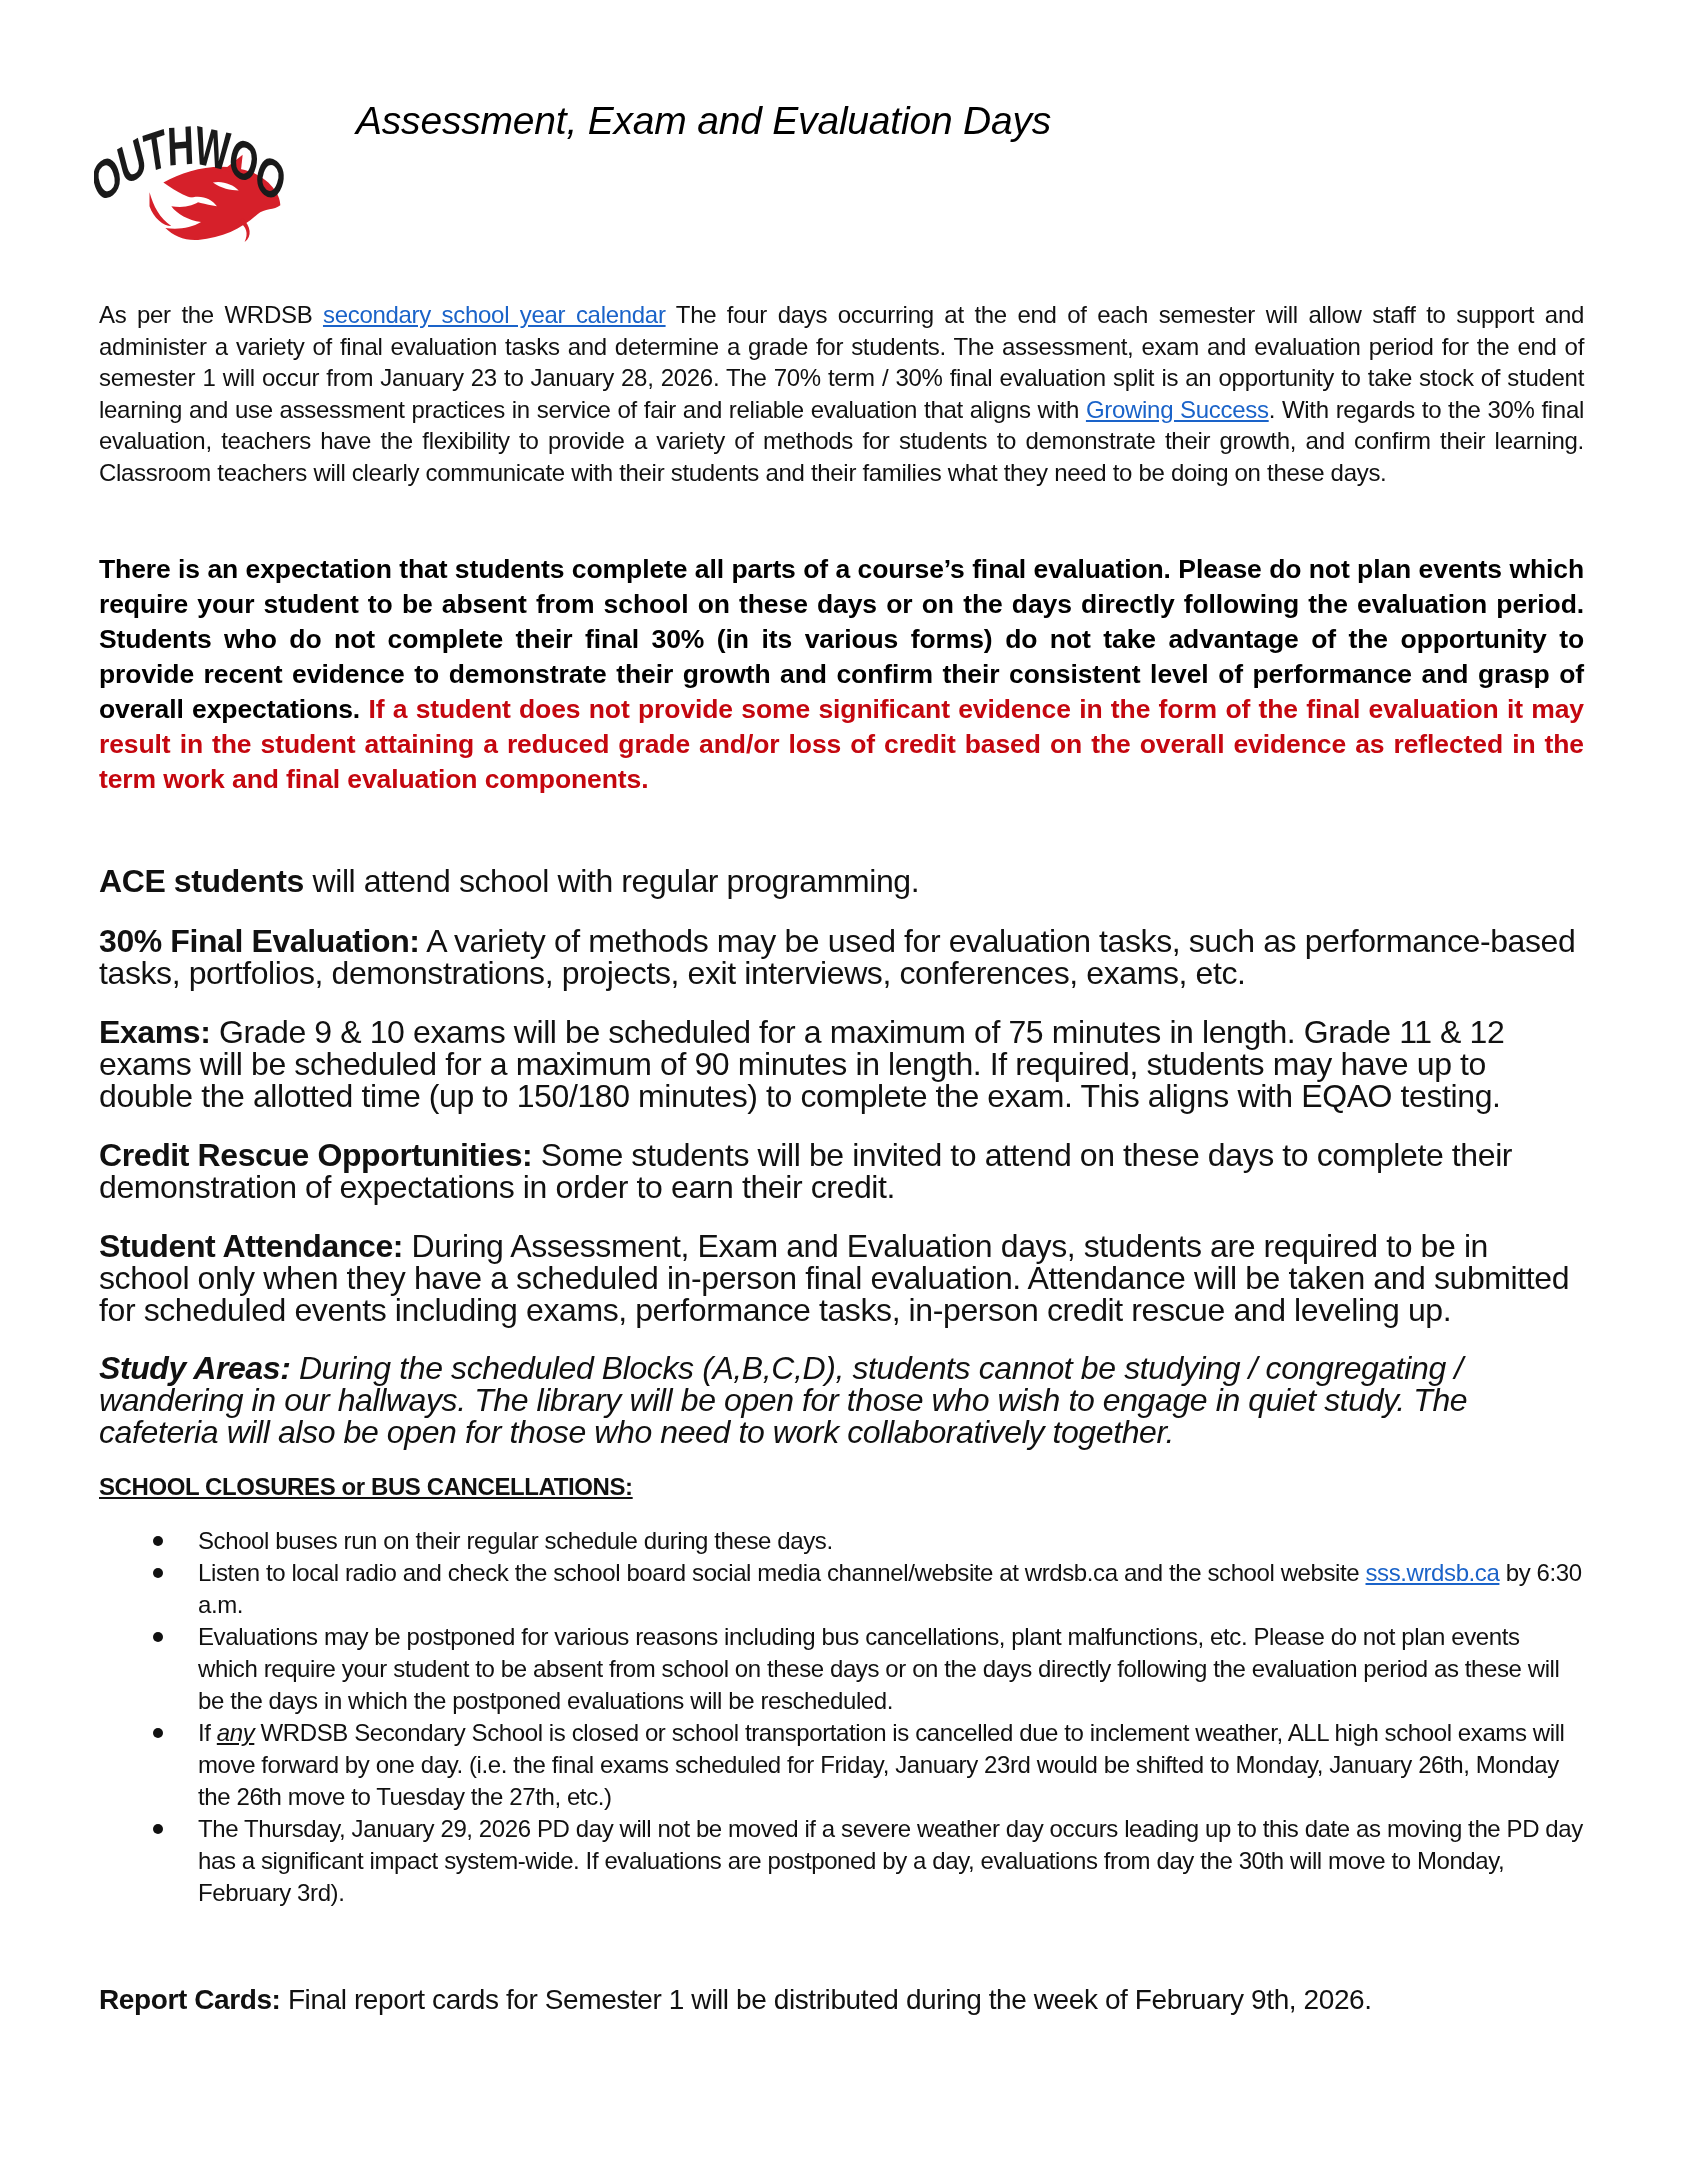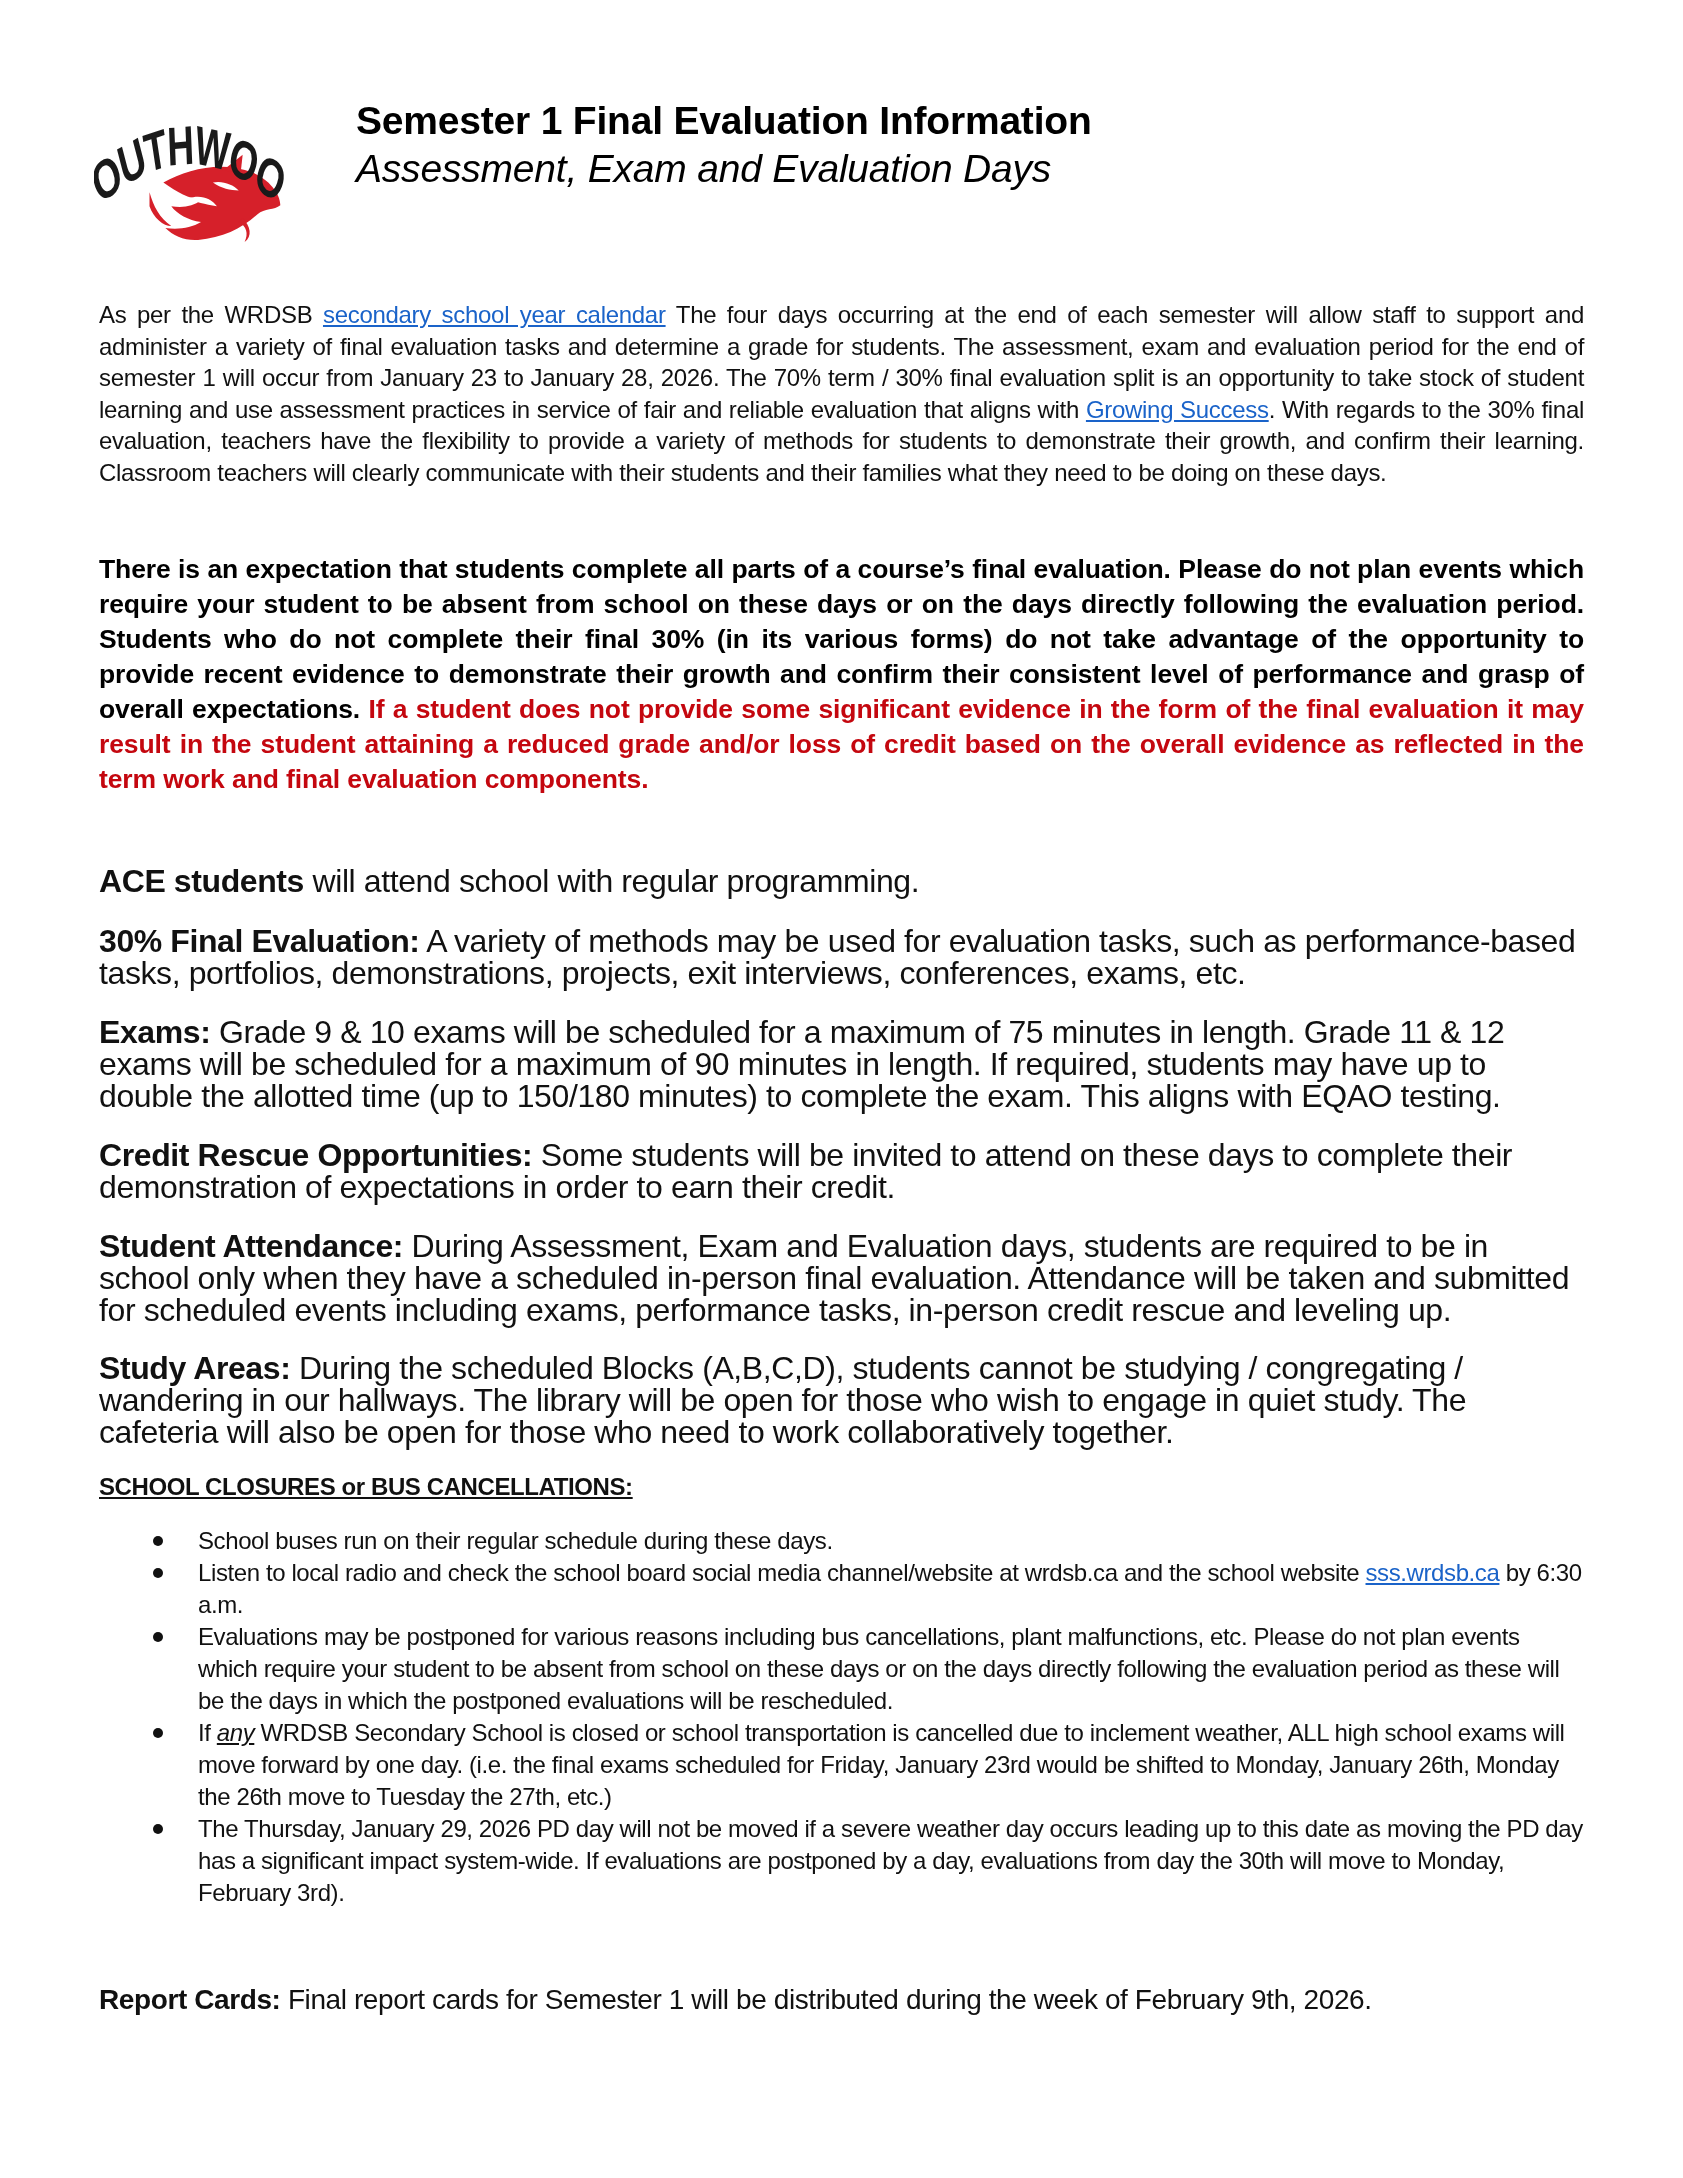--- a/index.html
+++ b/index.html
@@ -77,39 +77,38 @@
         <path d="M120,72 C130,70 140,74 146,80 C138,80 128,78 120,72 Z"></path>
         <path d="M95,88 C108,84 118,88 124,96 C112,94 102,92 95,88 Z"></path>
       </g>
       <text font-family="'Liberation Sans', sans-serif" font-weight="bold" font-size="44" fill="#1a1a1a" letter-spacing="-2" transform="scale(0.85,1.25)">
         <textPath href="#arc" startOffset="50%" text-anchor="middle">SOUTHWOOD</textPath>
       </text>
     </svg>
   </div>
 
   <div class="title-block">
-    <div class="title">Semester 1 Final Evaluation Information</div>
     <div class="subtitle">Assessment, Exam and Evaluation Days</div>
   </div>
 
   <p class="content intro" style="margin:0;"><span>As per the WRDSB </span><a class="link">secondary school year calendar</a><span> The four days occurring at the end of each semester will allow staff to support and administer a variety of final evaluation tasks and determine a grade for students. The assessment, exam and evaluation period for the end of semester 1 will occur from January 23 to January 28, 2026. The 70% term / 30% final evaluation split is an opportunity to take stock of student learning and use assessment practices in service of fair and reliable evaluation that aligns with </span><a class="link">Growing Success</a><span>.  With regards to the 30% final evaluation, teachers have the flexibility to provide a variety of methods for students to demonstrate their growth, and confirm their learning.  Classroom teachers will clearly communicate with their students and their families what they need to be doing on these days.</span></p>
 
   <p class="content expectation" style="margin:0;"><span>There is an expectation that students complete all parts of a course’s final evaluation.  Please do not plan events which require your student to be absent from school on these days or on the days directly following the evaluation period.  Students who do not complete their final 30% (in its various forms) do not take advantage of the opportunity to provide recent evidence to demonstrate their growth and confirm their consistent level of performance and grasp of overall expectations.  </span><span class="red">If a student does not provide some significant evidence in the form of the final evaluation it may result in the student attaining a reduced grade and/or loss of credit based on the overall evidence as reflected in the term work and final evaluation components.</span></p>
 
   <p class="content section s-ace" style="margin:0;"><b>ACE students</b><span> will attend school with regular programming.</span></p>
 
   <p class="content section s-final" style="margin:0;"><b>30% Final Evaluation:</b><span> A variety of methods may be used for evaluation tasks, such as performance-based tasks, portfolios, demonstrations, projects, exit interviews, conferences, exams, etc.</span></p>
 
   <p class="content section s-exams" style="margin:0;"><b>Exams:</b><span> Grade 9 &amp; 10 exams will be scheduled for a maximum of 75 minutes in length.  Grade 11 &amp; 12 exams will be scheduled for a maximum of 90 minutes in length.  If required, students may have up to double the allotted time (up to 150/180 minutes) to complete the exam.  This aligns with EQAO testing.</span></p>
 
   <p class="content section s-attend" style="margin:0;"><b>Student Attendance:</b><span>  During Assessment, Exam and Evaluation days, students are required to be in school only when they have a scheduled in-person final evaluation.  Attendance will be taken and submitted for scheduled events including exams, performance tasks, in-person credit rescue and leveling up.</span></p>
 
   <p class="content section s-credit" style="margin:0;"><b>Credit Rescue Opportunities:</b><span> Some students will be invited to attend on these days to complete their demonstration of expectations in order to earn their credit.</span></p>
 
-  <p class="content section s-study" style="margin:0;"><b>Study Areas:</b><span>  During the scheduled Blocks (A,B,C,D), students cannot be studying / congregating / wandering in our hallways.  The library will be open for those who wish to engage in quiet study.  The cafeteria will also be open for those who need to work collaboratively together.</span></p>
+  <p class="content section s-study" style="margin:0;font-style:italic;"><b>Study Areas:</b><span>  During the scheduled Blocks (A,B,C,D), students cannot be studying / congregating / wandering in our hallways.  The library will be open for those who wish to engage in quiet study.  The cafeteria will also be open for those who need to work collaboratively together.</span></p>
 
   <div class="content closures-heading">SCHOOL CLOSURES or BUS CANCELLATIONS:</div>
 
   <ul class="bullets">
     <li>
       <span class="dot"></span>
       <span>School buses run on their regular schedule during these days.</span>
     </li>
     <li>
       <span class="dot"></span>

